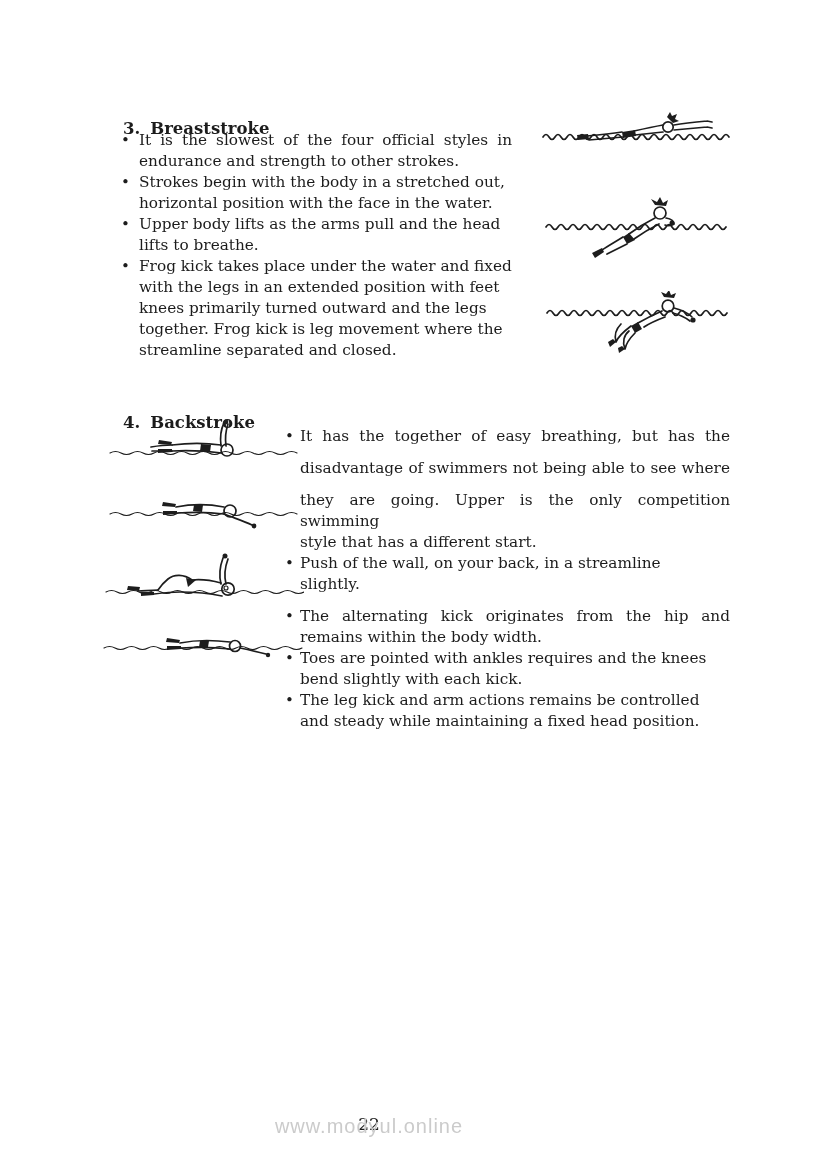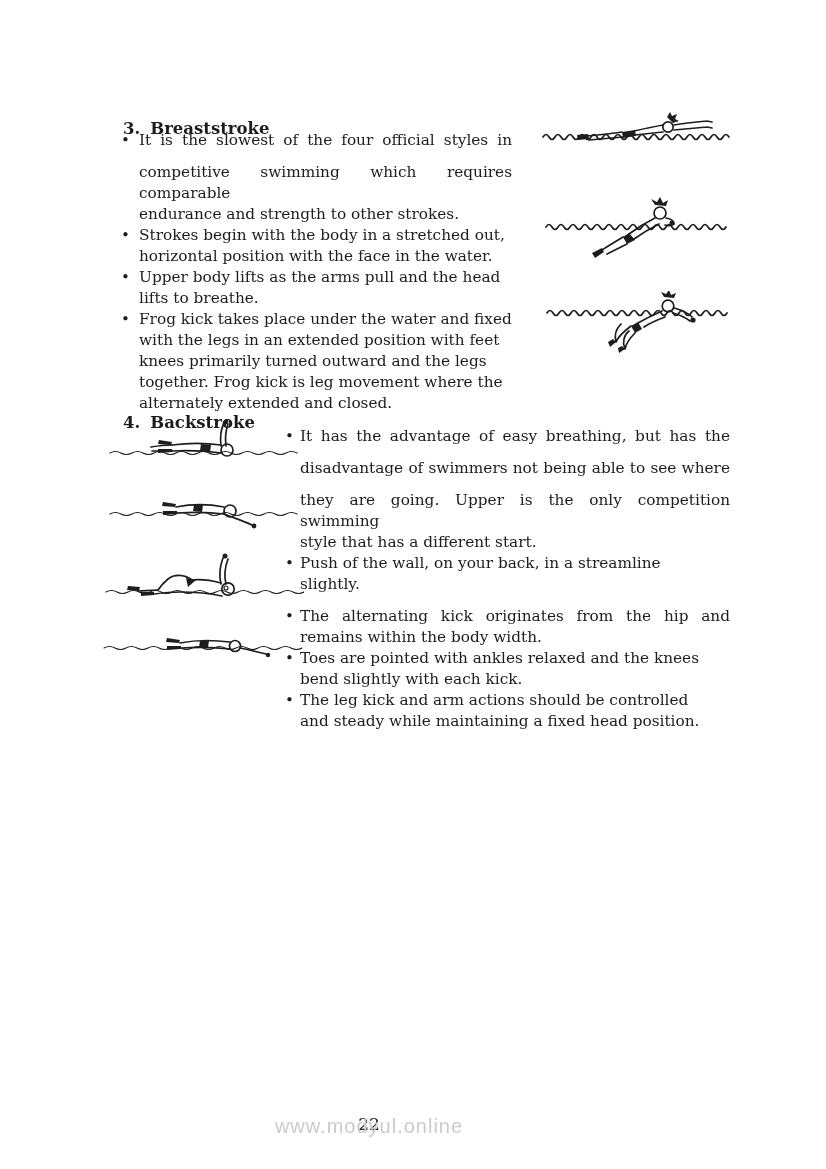--- a/index.html
+++ b/index.html
@@ -42,40 +42,39 @@
 <div class="page">
 
   <div class="abs sec-head" style="left:100px; top:97px;">
     <span class="num">3.</span><span>Breaststroke</span>
   </div>
 
   <div class="abs bullets bs3" style="left:139px; top:119px; width:373px;">
     <div class="bi">
       <span class="dot">•</span>
       <div class="ln j">It is the slowest of the four official styles in</div>
-      <div class="ln j">competitive swimming which requires comparable</div>
       <div class="ln">endurance and strength to other strokes.</div>
     </div>
     <div class="bi">
       <span class="dot">•</span>
       <div class="ln">Strokes begin with the body in a stretched out,</div>
       <div class="ln">horizontal position with the face in the water.</div>
     </div>
     <div class="bi">
       <span class="dot">•</span>
       <div class="ln">Upper body lifts as the arms pull and the head</div>
       <div class="ln">lifts to breathe.</div>
     </div>
     <div class="bi">
       <span class="dot">•</span>
       <div class="ln">Frog kick takes place under the water and fixed</div>
       <div class="ln">with the legs in an extended position with feet</div>
       <div class="ln">knees primarily turned outward and the legs</div>
       <div class="ln">together. Frog kick is leg movement where the</div>
-      <div class="ln">alternately extended and closed.</div>
+      <div class="ln">streamline separated and closed.</div>
     </div>
   </div>
 
   <div class="illus" style="left:541px; top:107px;">
     <svg width="192" height="48" viewBox="0 0 192 48">
       <path class="ink" d="M2 30 q3 -5 6 0 t6 0 t6 0 t6 0 t6 0 t6 0 t6 0 t6 0 t6 0 t6 0 t6 0 t6 0 t6 0 t6 0 t6 0 t6 0 t6 0 t6 0 t6 0 t6 0 t6 0 t6 0 t6 0 t6 0 t6 0 t6 0 t6 0 t6 0 t6 0 t6 0 t6 0"></path>
       <path class="fillink" d="M126 10 l3 -5 l2 4 l5 -2 l-2 5 l4 2 l-6 2 z"></path>
       <circle class="ink" cx="127" cy="20" r="5.2"></circle>
       <path class="ink" d="M133 18 C144 16 155 15 166 14 M133 23 C144 22 155 21 166 20 M166 14 l5 1 M166 20 l5 1"></path>
       <path class="ink" d="M122 18 C111 20 102 22 93 24 M122 25 C112 26 103 27 94 28"></path>
@@ -115,43 +114,43 @@
     </svg>
   </div>
 
   <div class="abs sec-head" style="left:100px; top:391px;">
     <span class="num">4.</span><span>Backstroke</span>
   </div>
 
   <div class="abs bullets bs4" style="left:300px; top:415px; width:430px;">
     <div class="bi">
       <span class="dot">•</span>
-      <div class="ln j">It has the advantage of easy breathing, but has the</div>
+      <div class="ln j">It has the together of easy breathing, but has the</div>
       <div class="ln j">disadvantage of swimmers not being able to see where</div>
       <div class="ln j">they are going. Upper is the only competition swimming</div>
       <div class="ln">style that has a different start.</div>
     </div>
     <div class="bi">
       <span class="dot">•</span>
       <div class="ln">Push of the wall, on your back, in a streamline</div>
       <div class="ln">slightly.</div>
     </div>
     <div class="bi">
       <span class="dot">•</span>
       <div class="ln j">The alternating kick originates from the hip and</div>
       <div class="ln">remains within the body width.</div>
     </div>
     <div class="bi">
       <span class="dot">•</span>
-      <div class="ln">Toes are pointed with ankles relaxed and the knees</div>
+      <div class="ln">Toes are pointed with ankles requires and the knees</div>
       <div class="ln">bend slightly with each kick.</div>
     </div>
     <div class="bi">
       <span class="dot">•</span>
-      <div class="ln">The leg kick and arm actions should be controlled</div>
+      <div class="ln">The leg kick and arm actions remains be controlled</div>
       <div class="ln">and steady while maintaining a fixed head position.</div>
     </div>
   </div>
 
   <div class="illus" style="left:106px; top:417px;">
     <svg width="195" height="54" viewBox="0 0 195 54">
       <path class="ink thin" d="M4 36 q5.5 -3 11 0 t11 0 t11 0 t11 0 t11 0 t11 0 t11 0 t11 0 t11 0 t11 0 t11 0 t11 0 t11 0 t11 0 t11 0 t11 0 t11 0"></path>
       <circle class="ink" cx="121" cy="33" r="6"></circle>
       <path class="ink" d="M115 29 C114 21 115 12 118 6 M120 29 C119 22 120 13 122 7"></path>
       <circle class="fillink" cx="120" cy="5" r="2.4"></circle>

